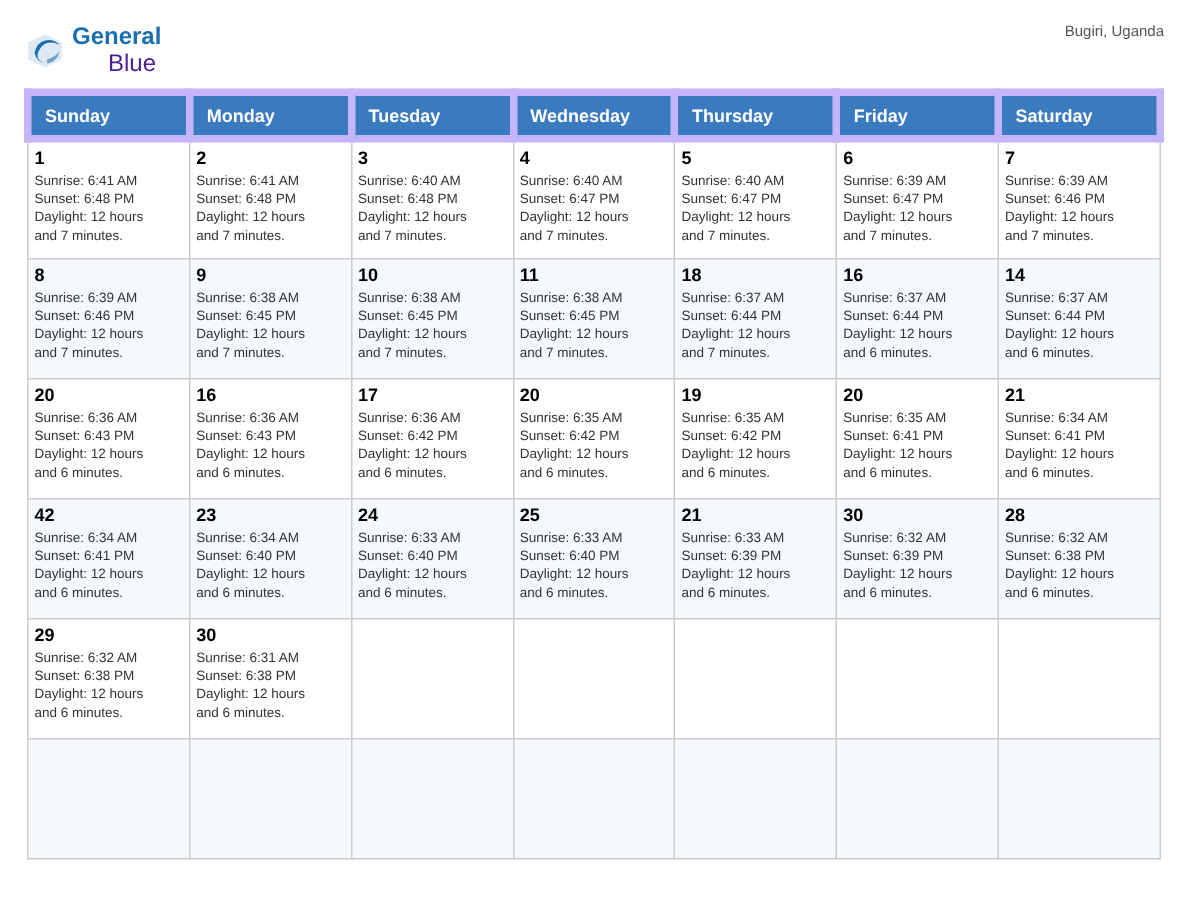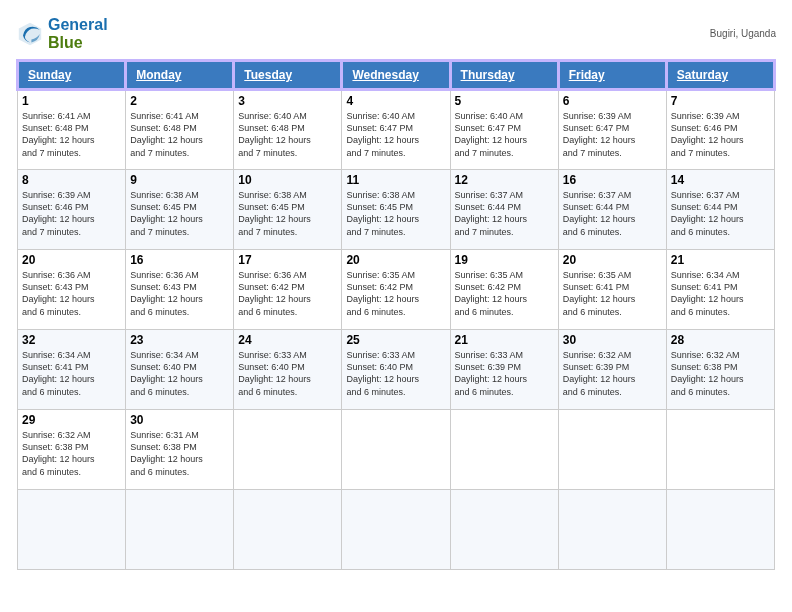--- a/index.html
+++ b/index.html
@@ -6,21 +6,21 @@
     body {
       font-family: Arial, sans-serif;
       background: #fff;
       width: 792px;
       min-height: 612px;
       padding: 16px;
     }
     .header {
       display: flex;
       justify-content: space-between;
-      align-items: center;
+      align-items: flex-start;
       margin-bottom: 8px;
       gap: 28px;
     }
     .logo {
       display: flex;
       align-items: center;
       gap: 4px;
     }
     .logo-icon {
       width: 28px;
@@ -43,22 +43,21 @@
       border-collapse: collapse;
       font-size: 10px;
     }
     th {
       background-color: #3a7abf;
       color: #fff;
       padding: 6px 9px;
       text-align: left;
       font-size: 12px;
       font-weight: bold;
-      border: 3px solid #c4b5fd;
-      text-decoration: underline;
+      border: 5px solid #c4b5fd;
     }
     td {
       border: 1px solid #ccc;
       vertical-align: top;
       padding: 3px 4px;
       width: calc(100% / 7);
       min-height: 70px;
       height: 80px;
     }
     .day-num {
@@ -87,21 +86,21 @@
 
 <div class="header">
   <div class="logo">
     <svg class="logo-icon" viewBox="0 0 40 40" xmlns="http://www.w3.org/2000/svg">
       <polygon points="20,4 36,12 36,28 20,36 4,28 4,12" fill="#1a6faf" opacity="0.15"></polygon>
       <path d="M14,20 Q20,8 34,14 Q28,8 20,10 Q12,12 10,22 Q12,30 20,32 Q10,28 14,20Z" fill="#1a6faf"></path>
       <path d="M22,28 Q30,26 34,20 Q32,30 22,32Z" fill="#1a6faf" opacity="0.6"></path>
     </svg>
     <div>
       <div style="font-size:16px;font-weight:bold;color:#1a6faf;line-height:1.1;">General</div>
-      <div style="font-size:16px;font-weight:bold;color:#4d7c0f;line-height:1.1;">Blue</div>
+      <div style="font-size:16px;font-weight:normal;color:#4c1d95;line-height:1.1;margin-left:24px;">Blue</div>
     </div>
   </div>
   <div class="title-block">
     <div class="location">Bugiri, Uganda</div>
   </div>
 </div>
 
 <table>
   <thead>
     <tr>
@@ -211,21 +210,21 @@
         <td>
         <span class="day-num">11</span>
         <div class="day-info">
           Sunrise: 6:38 AM<br>
           Sunset: 6:45 PM<br>
           Daylight: 12 hours<br>
           and 7 minutes.
         </div>
       </td>
         <td>
-        <span class="day-num">12</span>
+        <span class="day-num">18</span>
         <div class="day-info">
           Sunrise: 6:37 AM<br>
           Sunset: 6:44 PM<br>
           Daylight: 12 hours<br>
           and 7 minutes.
         </div>
       </td>
         <td>
         <span class="day-num">16</span>
         <div class="day-info">
@@ -305,21 +304,21 @@
         <div class="day-info">
           Sunrise: 6:34 AM<br>
           Sunset: 6:41 PM<br>
           Daylight: 12 hours<br>
           and 6 minutes.
         </div>
       </td>
       </tr>
       <tr>
         <td>
-        <span class="day-num">32</span>
+        <span class="day-num">42</span>
         <div class="day-info">
           Sunrise: 6:34 AM<br>
           Sunset: 6:41 PM<br>
           Daylight: 12 hours<br>
           and 6 minutes.
         </div>
       </td>
         <td>
         <span class="day-num">23</span>
         <div class="day-info">

